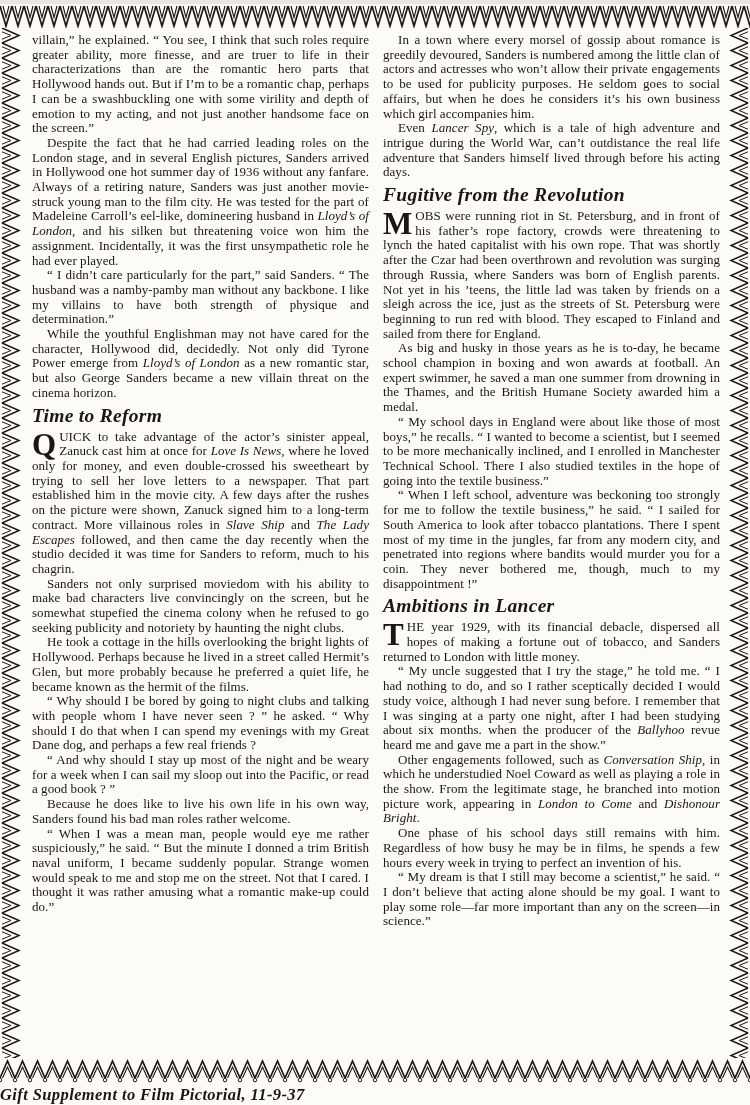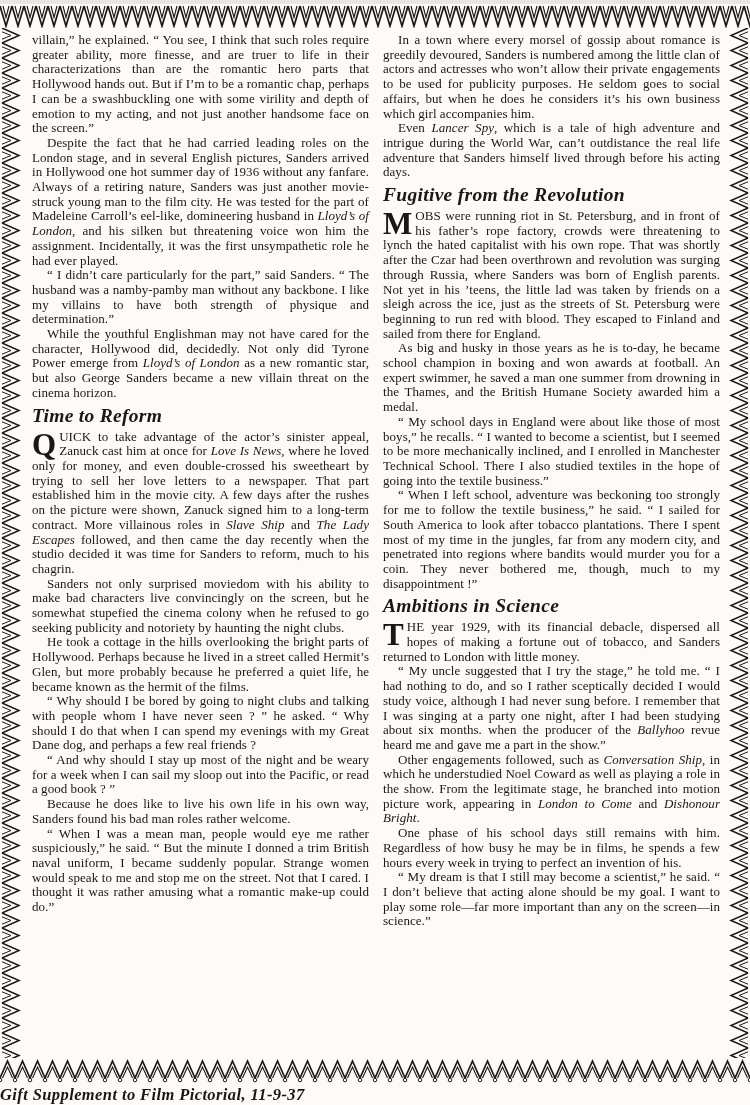--- a/index.html
+++ b/index.html
@@ -114,35 +114,35 @@
 
   <div class="content">
     <div class="col">
         <p class="para"><span>villain,” he explained.  “ You see, I think that such roles require greater ability, more finesse, and are truer to life in their characterizations than are the romantic hero parts that Hollywood hands out.  But if I’m to be a romantic chap, perhaps I can be a swashbuckling one with some virility and depth of emotion to my acting, and not just another handsome face on the screen.”</span></p>
         <p class="para indent"><span>Despite the fact that he had carried leading roles on the London stage, and in several English pictures, Sanders arrived in Hollywood one hot summer day of 1936 without any fanfare.  Always of a retiring nature, Sanders was just another movie-struck young man to the film city.   He was tested for the part of Madeleine Carroll’s eel-like, domineering husband in </span><i>Lloyd’s of London</i><span>, and his silken but threatening voice won him the assignment.  Incidentally, it was the first unsympathetic role he had ever played.</span></p>
         <p class="para indent"><span>“ I didn’t care particularly for the part,” said Sanders.  “ The husband was a namby-pamby man without any backbone.  I like my villains to have both strength of physique and determination.”</span></p>
         <p class="para indent"><span>While the youthful Englishman may not have cared for the character, Hollywood did, decidedly.  Not only did Tyrone Power emerge from </span><i>Lloyd’s of London</i><span> as a new romantic star, but also George Sanders became a new villain threat on the cinema horizon.</span></p>
         <h2 class="section-heading">Time to Reform</h2>
         <p class="para"><span class="dropcap">Q</span><span>UICK to take advantage of the actor’s sinister appeal, Zanuck cast him at once for </span><i>Love Is News</i><span>, where he loved only for money, and even double-crossed his sweetheart by trying to sell her love letters to a newspaper.  That part established him in the movie city.  A few days after the rushes on the picture were shown, Zanuck signed him to a long-term contract.  More villainous roles in </span><i>Slave Ship</i><span> and </span><i>The Lady Escapes</i><span> followed, and then came the day recently when the studio decided it was time for Sanders to reform, much to his chagrin.</span></p>
         <p class="para indent"><span>Sanders not only surprised moviedom with his ability to make bad characters live convincingly on the screen, but he somewhat stupefied the cinema colony when he refused to go seeking publicity and notoriety by haunting the night clubs.</span></p>
-        <p class="para indent"><span>He took a cottage in the hills overlooking the bright parts of Hollywood.  Perhaps because he lived in a street called Hermit’s Glen, but more probably because he preferred a quiet life, he became known as the hermit of the films.</span></p>
+        <p class="para indent"><span>He took a cottage in the hills overlooking the bright lights of Hollywood.  Perhaps because he lived in a street called Hermit’s Glen, but more probably because he preferred a quiet life, he became known as the hermit of the films.</span></p>
         <p class="para indent"><span>“ Why should I be bored by going to night clubs and talking with people whom I have never seen ? ” he asked.  “ Why should I do that when I can spend my evenings with my Great Dane dog, and perhaps a few real friends ?</span></p>
         <p class="para indent"><span>“ And why should I stay up most of the night and be weary for a week when I can sail my sloop out into the Pacific, or read a good book ? ”</span></p>
         <p class="para indent"><span>Because he does like to live his own life in his own way, Sanders found his bad man roles rather welcome.</span></p>
         <p class="para indent"><span>“ When I was a mean man, people would eye me rather suspiciously,” he said.  “ But the minute I donned a trim British naval uniform, I became suddenly popular.  Strange women would speak to me and stop me on the street.  Not that I cared. I thought it was rather amusing what a romantic make-up could do.”</span></p>
       </div>
     <div class="col">
         <p class="para indent"><span>In a town where every morsel of gossip about romance is greedily devoured, Sanders is numbered among the little clan of actors and actresses who won’t allow their private engagements to be used for publicity purposes.  He seldom goes to social affairs, but when he does he considers it’s his own business which girl accompanies him.</span></p>
         <p class="para indent"><span>Even </span><i>Lancer Spy</i><span>, which is a tale of high adventure and intrigue during the World War, can’t outdistance the real life adventure that Sanders himself lived through before his acting days.</span></p>
         <h2 class="section-heading">Fugitive from the Revolution</h2>
         <p class="para"><span class="dropcap">M</span><span>OBS were running riot in St. Petersburg, and in front of his father’s rope factory, crowds were threatening to lynch the hated capitalist with his own rope.  That was shortly after the Czar had been overthrown and revolution was surging through Russia, where Sanders was born of English parents.  Not yet in his ’teens, the little lad was taken by friends on a sleigh across the ice, just as the streets of St. Petersburg were beginning to run red with blood.  They escaped to Finland and sailed from there for England.</span></p>
         <p class="para indent"><span>As big and husky in those years as he is to-day, he became school champion in boxing and won awards at football.  An expert swimmer, he saved a man one summer from drowning in the Thames, and the British Humane Society awarded him a medal.</span></p>
         <p class="para indent"><span>“ My school days in England were about like those of most boys,” he recalls.  “ I wanted to become a scientist, but I seemed to be more mechanically inclined, and I enrolled in Manchester Technical School.  There I also studied textiles in the hope of going into the textile business.”</span></p>
         <p class="para indent"><span>“ When I left school, adventure was beckoning too strongly for me to follow the textile business,” he said.  “ I sailed for South America to look after tobacco plantations.   There I spent most of my time in the jungles, far from any modern city, and penetrated into regions where bandits would murder you for a coin.  They never bothered me, though, much to my disappointment !”</span></p>
-        <h2 class="section-heading">Ambitions in Science</h2>
+        <h2 class="section-heading">Ambitions in Lancer</h2>
         <p class="para"><span class="dropcap">T</span><span>HE year 1929, with its financial debacle, dispersed all hopes of making a fortune out of tobacco, and Sanders returned to London with little money.</span></p>
         <p class="para indent"><span>“ My uncle suggested that I try the stage,” he told me.  “ I had nothing to do, and so I rather sceptically decided I would study voice, although I had never sung before.  I remember that I was singing at a party one night, after I had been studying about six months. when the producer of the </span><i>Ballyhoo</i><span> revue heard me and gave me a part in the show.”</span></p>
         <p class="para indent"><span>Other engagements followed, such as </span><i>Conversation Ship</i><span>, in which he understudied Noel Coward as well as playing a role in the show.  From the legitimate stage, he branched into motion picture work, appearing in </span><i>London to Come</i><span> and </span><i>Dishonour Bright</i><span>.</span></p>
         <p class="para indent"><span>One phase of his school days still remains with him. Regardless of how busy he may be in films, he spends a few hours every week in trying to perfect an invention of his.</span></p>
         <p class="para indent"><span>“ My dream is that I still may become a scientist,” he said.  “ I don’t believe that acting alone should be my goal. I want to play some role—far more important than any on the screen—in science.”</span></p>
       </div>
   </div>
 
   <div class="footer">Gift Supplement to Film Pictorial, 11-9-37</div>
 

